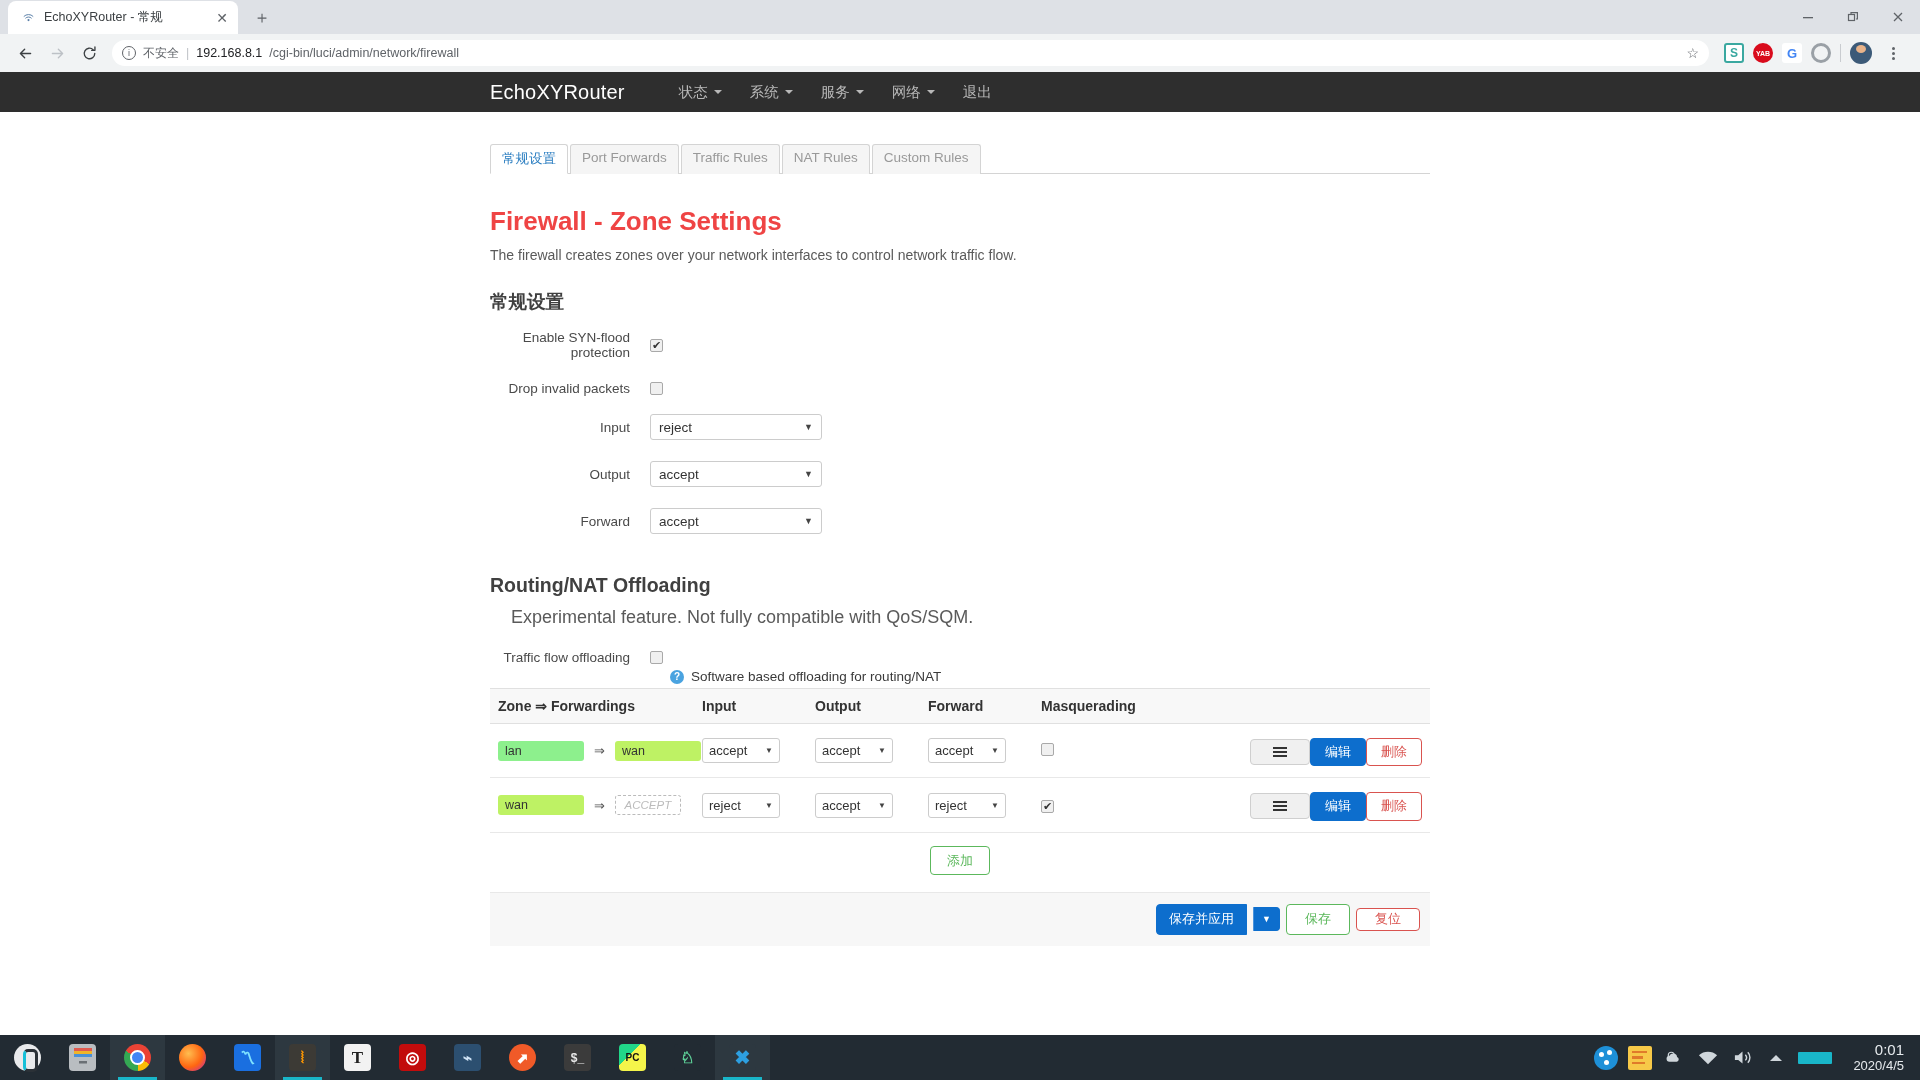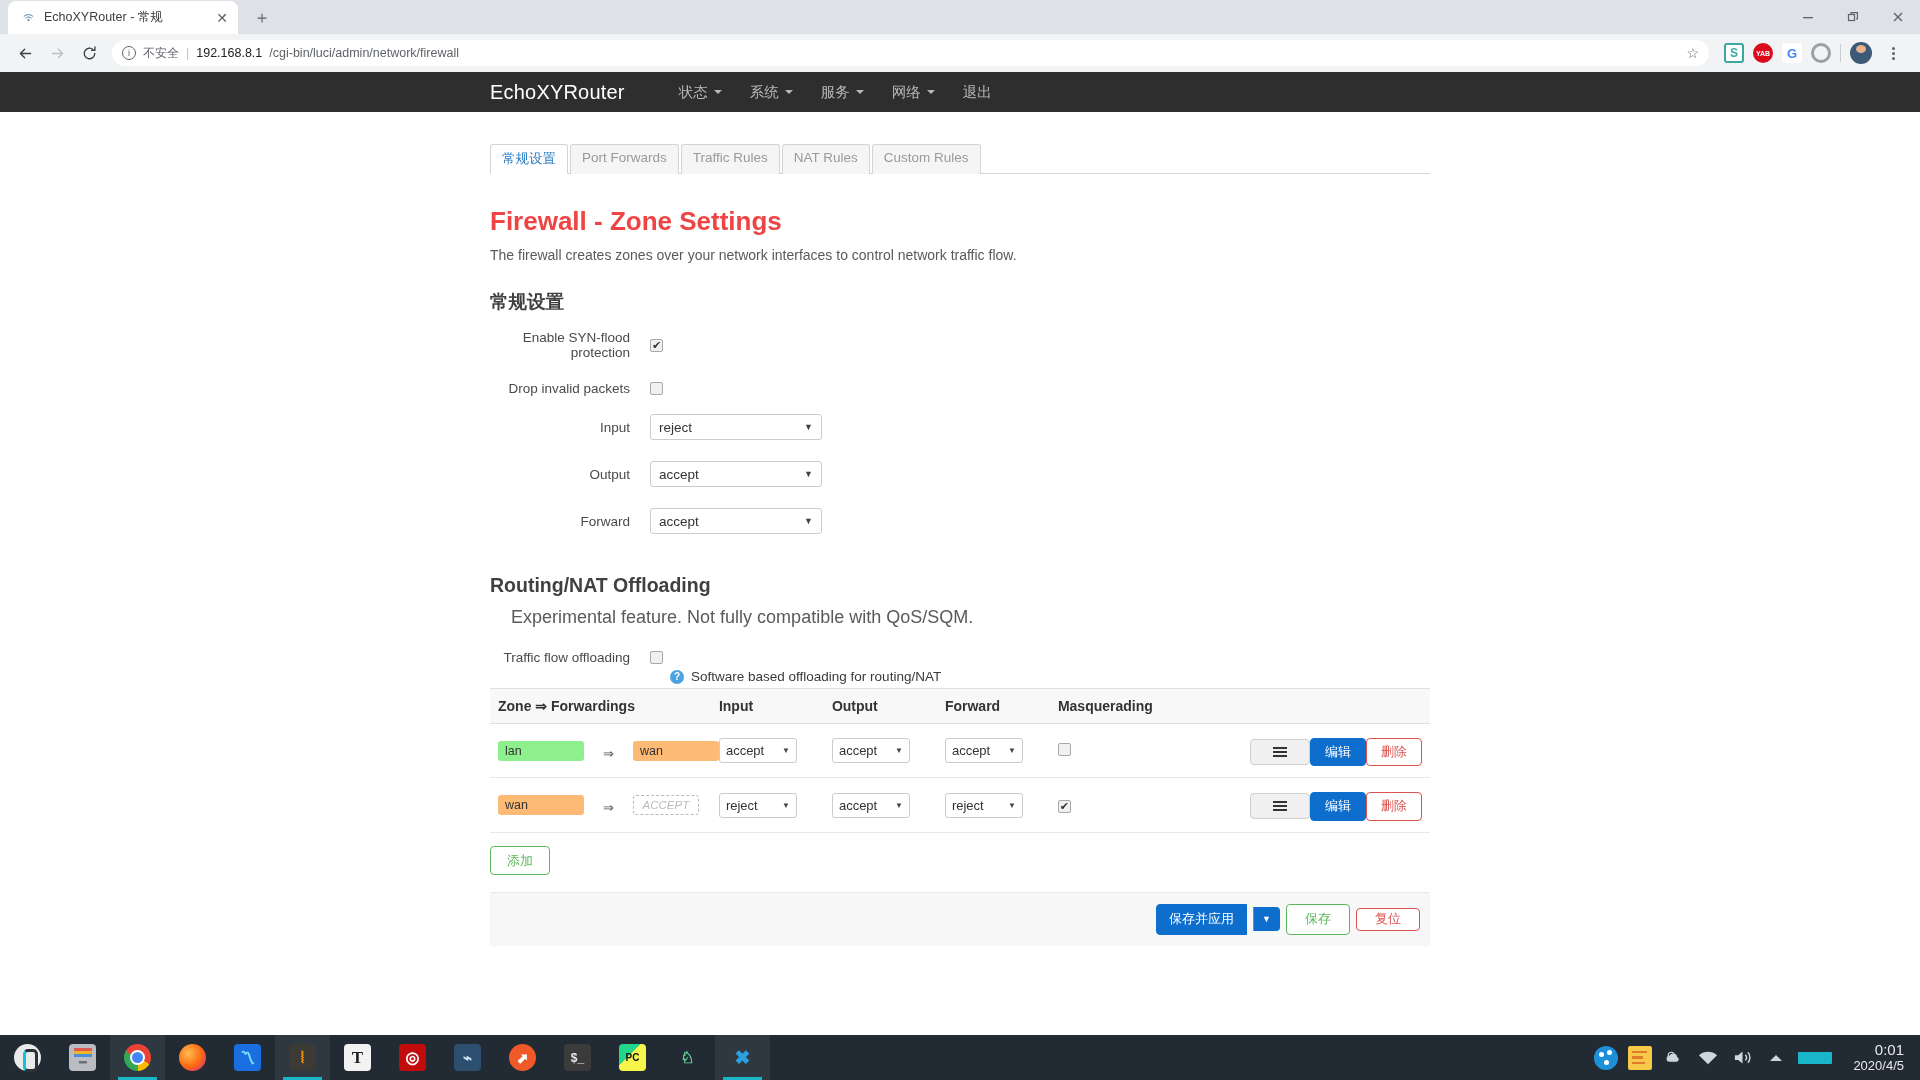--- a/index.html
+++ b/index.html
@@ -301,32 +301,32 @@
     padding: 11px 0;
     vertical-align: middle;
   }
   .col-zone { width: 212px; padding-left: 8px !important; }
   .col-in { width: 113px; }
   .col-out { width: 113px; }
   .col-fwd { width: 113px; }
   .col-masq { width: 155px; }
   .col-act { text-align: right; padding-right: 8px !important; }
 
-  .zonepair { display: flex; align-items: flex-end; gap: 9px; }
+  .zonepair { display: flex; align-items: center; gap: 0; }
   .zchip {
     display: inline-block;
     min-width: 86px;
     padding: 3px 7px;
     font-size: 12.5px;
     color: #333333;
     border-radius: 3px;
     cursor: pointer;
   }
   .zchip.lan { background: #8df08d; }
-  .zchip.wan { background: #fdba74; }
+  .zchip.wan { background: #bef264; }
   .arrow-sep { padding: 0 10px; color: #555; font-size: 13px; }
   .zchip.empty {
     background: #ffffff;
     border: 1px dashed #bbbbbb;
     color: #bbbbbb;
     font-style: italic;
     font-size: 11.5px;
     text-align: center;
     min-width: 66px;
   }
@@ -378,21 +378,21 @@
     background: #0d6ecd; color: #ffffff; border-color: #0d6ecd;
     padding: 6px 12px; border-radius: 4px 0 0 4px;
   }
   .btn-apply-caret {
     background: #0d6ecd; color: #ffffff; border: 1px solid #0d6ecd;
     border-left: 1px solid #4a93dc;
     padding: 6px 8px; border-radius: 0 4px 4px 0; cursor: pointer;
     font-size: 9px; display: flex; align-items: center;
   }
 
-  .add-wrap { margin-top: 18px; }
+  .add-wrap { margin-top: 18px; text-align: center; }
   .footer-bar {
     margin-top: 22px;
     background: #f7f7f7;
     border-top: 1px solid #e8e8e8;
     padding: 11px 10px;
     display: flex;
     justify-content: flex-end;
     gap: 6px;
     align-items: center;
   }

